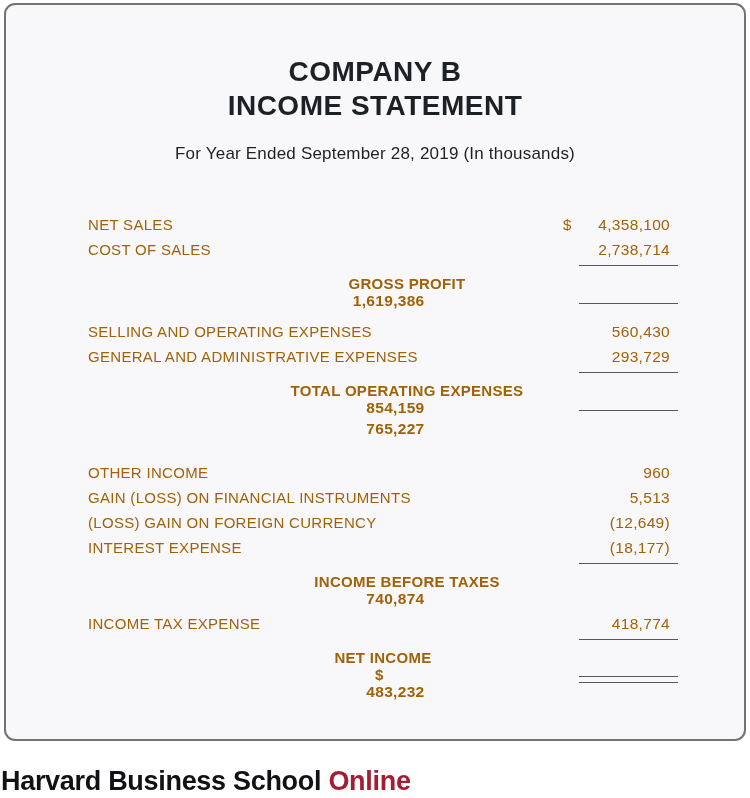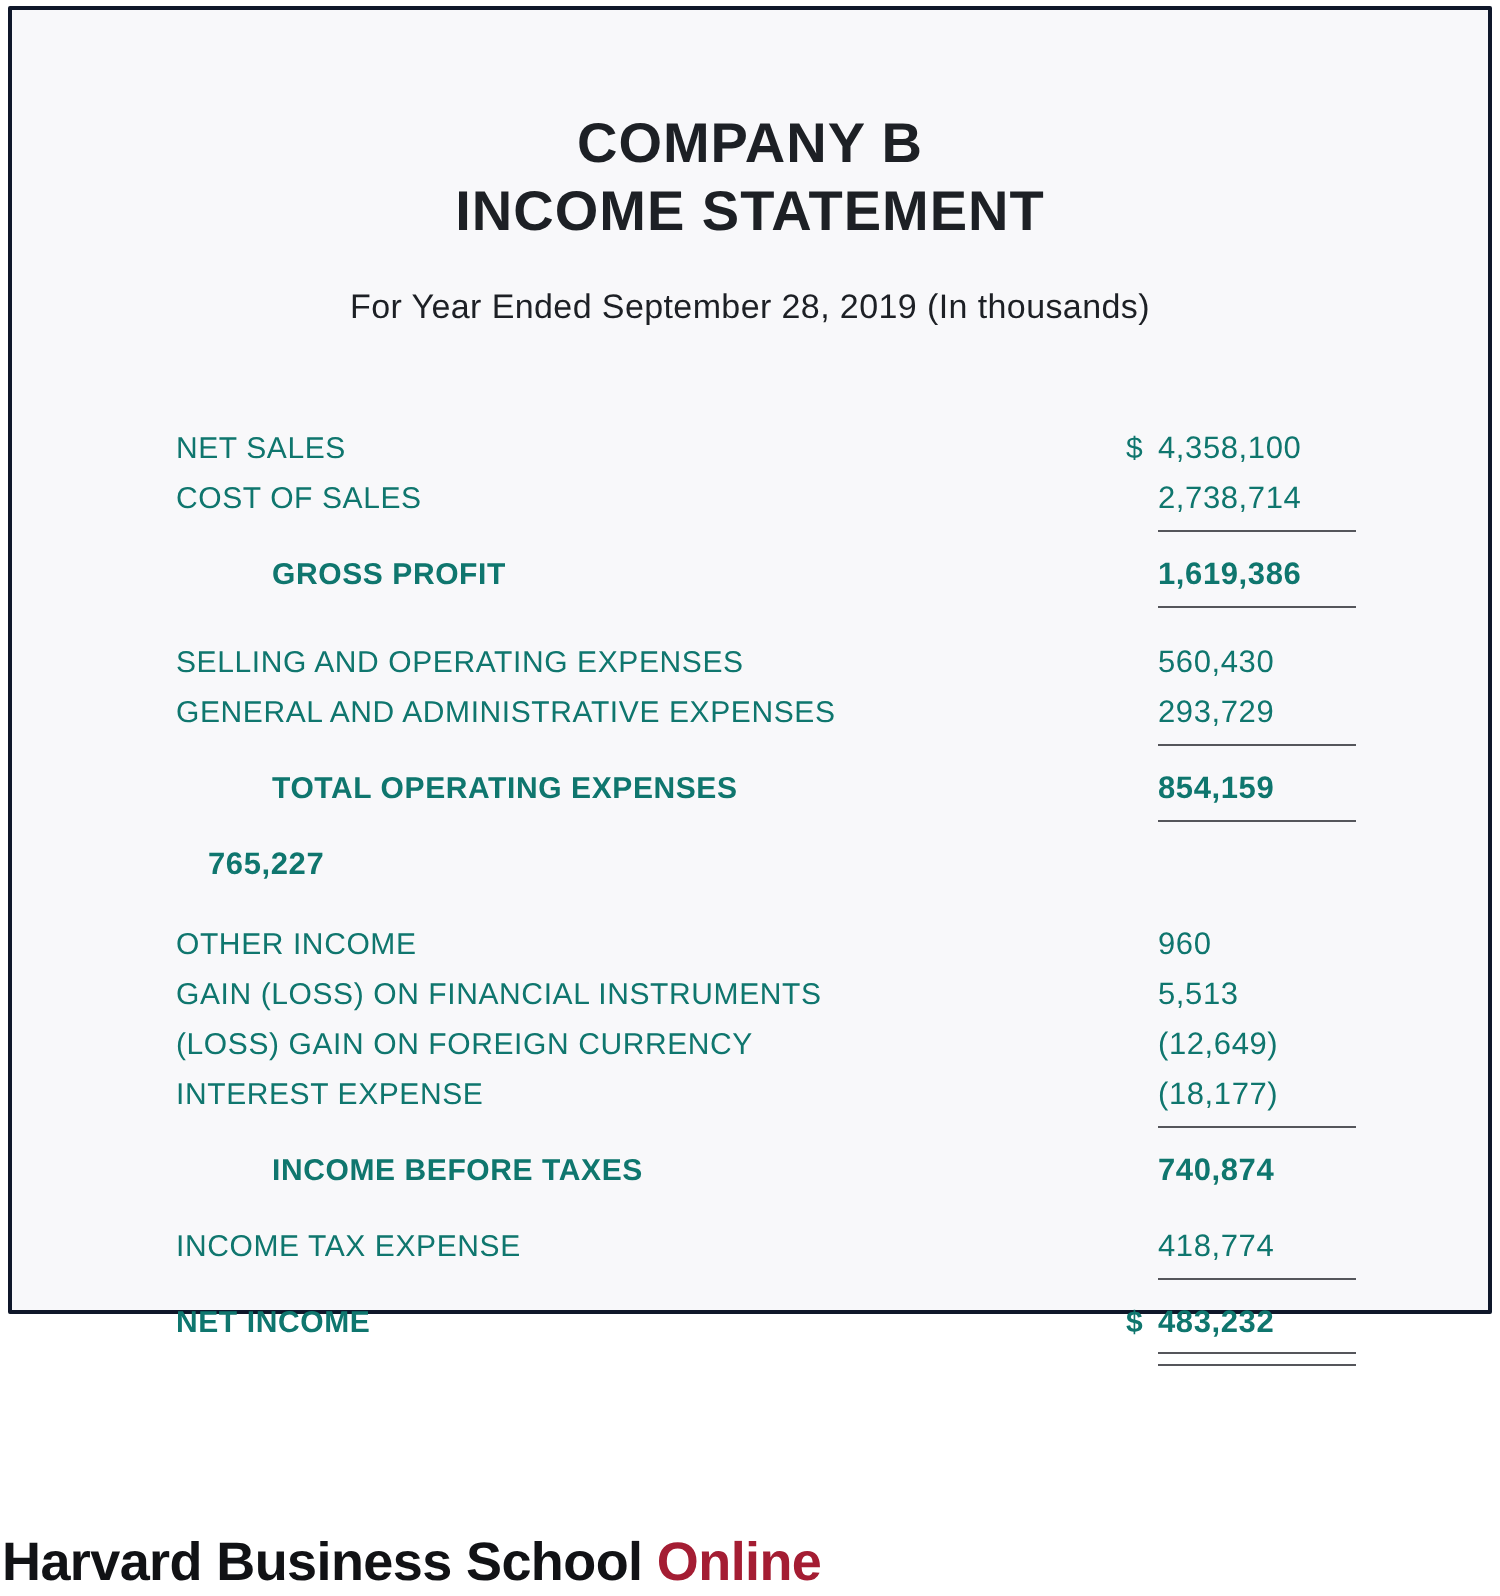--- a/index.html
+++ b/index.html
@@ -13,25 +13,25 @@
     width: 750px;
     height: 798px;
     background: #ffffff;
     overflow: hidden;
   }
   .card {
     position: absolute;
     left: 4px;
     top: 3px;
     width: 742px;
-    height: 654px;
+    height: 738px;
     box-sizing: border-box;
     background: #f8f8fa;
-    border: 2px solid #0f172a;
-    border-radius: 1px;
+    border: 2px solid #737373;
+    border-radius: 11px;
   }
   .title-block {
     margin-top: 50px;
     text-align: center;
     color: #1d2025;
     font-weight: bold;
     font-size: 28px;
     line-height: 34px;
     letter-spacing: 0.5px;
   }
@@ -45,52 +45,52 @@
     letter-spacing: 0.2px;
   }
   .rows {
     margin: 48px 66px 0 82px;
   }
   .row {
     display: flex;
     align-items: center;
     height: 25px;
     font-size: 15px;
-    color: #0f766e;
+    color: #a16207;
     letter-spacing: 0.3px;
     white-space: nowrap;
   }
   .row .label { flex: 1; }
   .row.indent .label { padding-left: 48px; }
   .row.bold { font-weight: bold; }
   .row .dollar {
     width: 16px;
     text-align: left;
     font-size: 15px;
   }
   .row .value {
     width: 99px;
     box-sizing: border-box;
     padding-right: 8px;
-    text-align: left;
+    text-align: right;
     font-size: 15.5px;
   }
   .rule {
     margin-left: auto;
     margin-top: 3px;
     width: 99px;
     height: 0;
     border-top: 1.6px solid #55565b;
   }
   .rule.double {
     margin-top: 2px;
     height: 5px;
     border-bottom: 1.6px solid #55565b;
   }
-  .gap-subtotal { margin-top: 9px; }
+  .gap-subtotal { margin-top: 9px; flex-direction: column; }
   .gap-medium   { margin-top: 13px; }
   .gap-section  { margin-top: 15px; }
   .footer {
     position: absolute;
     left: 1px;
     top: 765px;
     width: 748px;
     height: 33px;
     display: flex;
     align-items: center;

